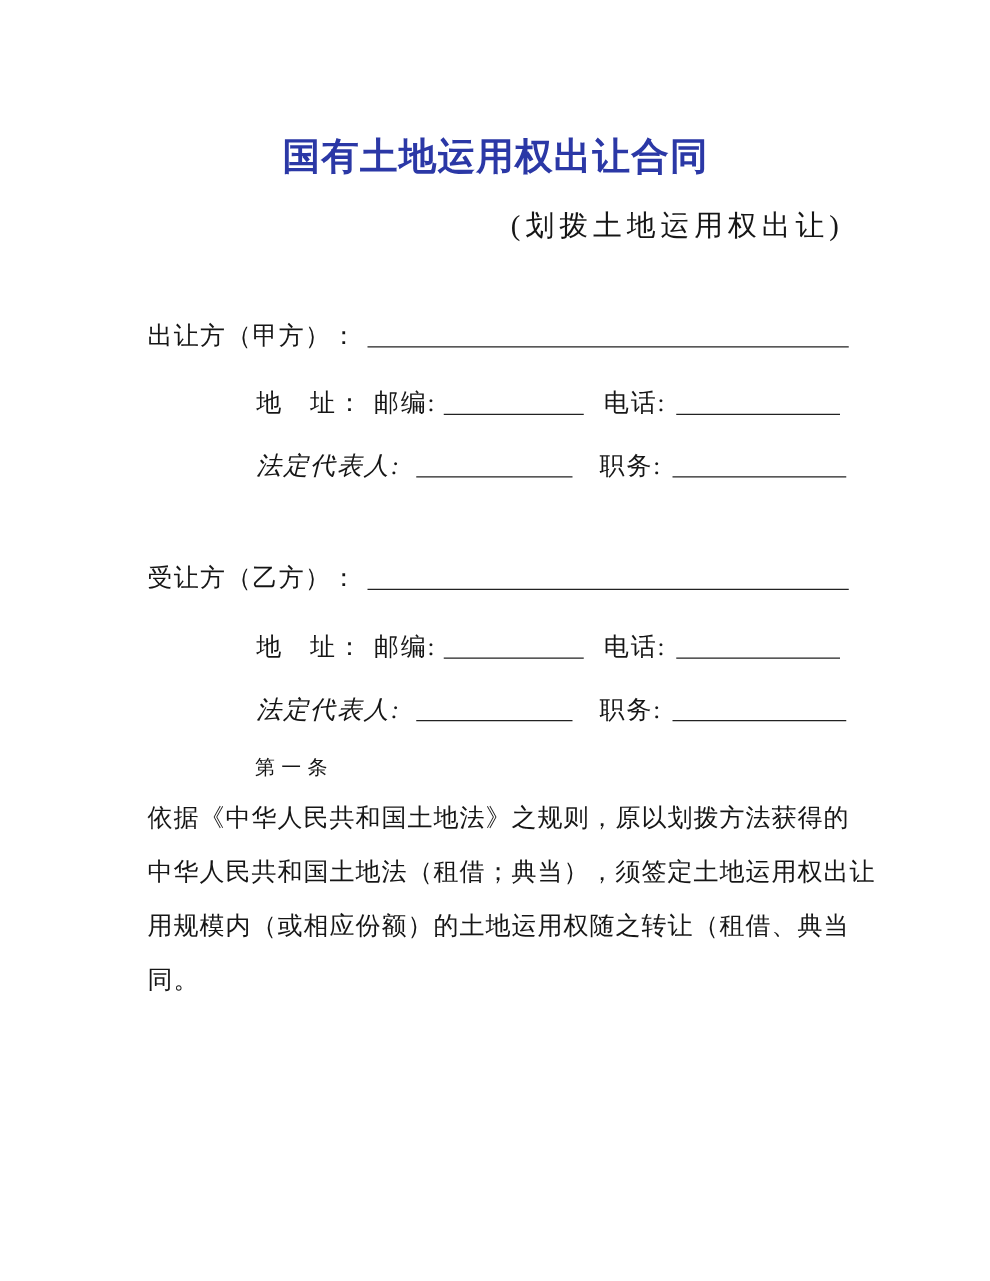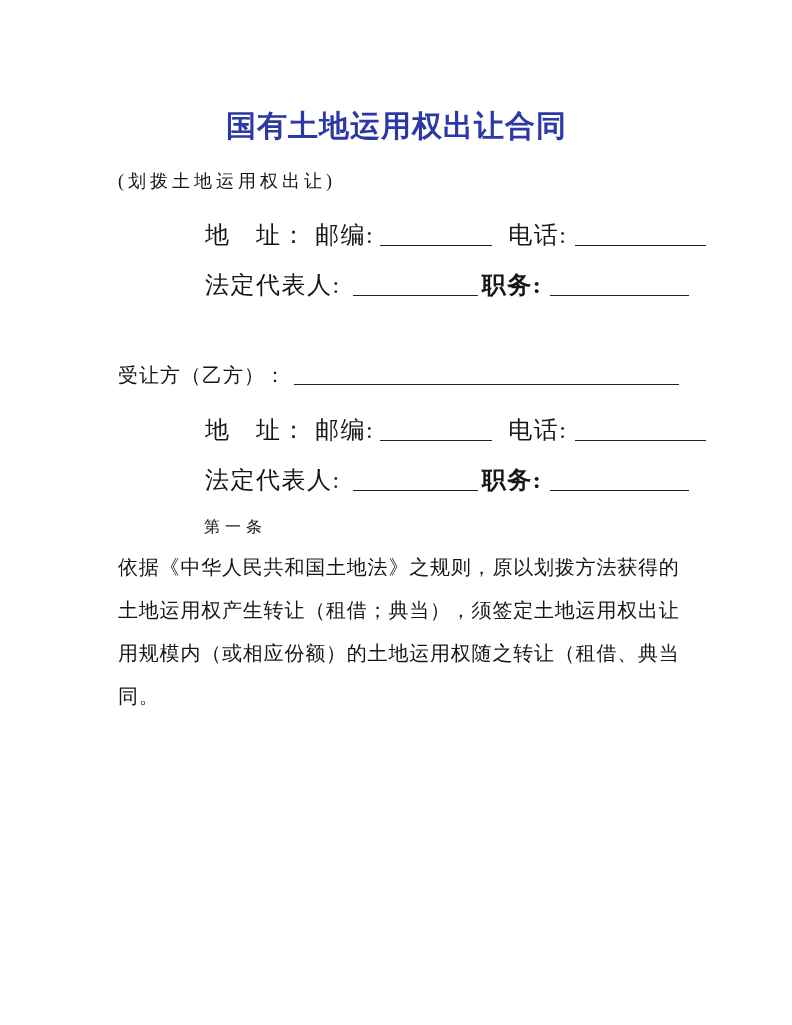--- a/index.html
+++ b/index.html
@@ -20,23 +20,24 @@
     text-align: center;
     font-family: "Liberation Sans", "DejaVu Sans", sans-serif;
     font-weight: bold;
     font-size: 30px;
     line-height: 36px;
     letter-spacing: 1px;
     color: #2b38a6;
   }
   .subtitle {
     margin-top: 24px;
-    font-size: 18px;
+    font-size: 23px;
     line-height: 26px;
     letter-spacing: 4px;
+    text-align: right;
   }
   .party-line {
     margin-top: 62px;
     font-size: 20px;
     line-height: 26px;
     height: 26px;
     white-space: nowrap;
   }
   .party-line.second { margin-top: 64px; }
   .plabel { letter-spacing: 1px; }
@@ -46,35 +47,35 @@
     height: 20px;
     vertical-align: -3px;
   }
   .blank-name { width: 385px; margin-left: 8px; }
   .blank-zip { width: 112px; }
   .blank-phone { width: 131px; }
   .blank-rep { width: 125px; }
   .blank-pos { width: 139px; }
   .indent-row {
     margin-left: 87px;
-    font-size: 24px;
+    font-size: 20px;
     line-height: 26px;
     height: 26px;
     white-space: nowrap;
   }
   .row-a1 { margin-top: 28px; }
   .row-a2 { margin-top: 24px; }
   .row-b1 { margin-top: 29px; }
   .row-b2 { margin-top: 24px; }
   .lbl { letter-spacing: 1.5px; }
   .lbl-addr { margin-right: 8px; }
   .lbl-zip { margin-right: 6px; }
   .lbl-phone { margin-left: 16px; margin-right: 8px; }
-  .lbl-rep { margin-right: 12px; }
-  .lbl-pos { margin-left: 4px; margin-right: 8px; font-weight: bold; }
+  .lbl-rep { margin-right: 12px; font-style: italic; }
+  .lbl-pos { margin-left: 22px; margin-right: 8px; }
   .article-heading {
     margin-top: 21px;
     margin-left: 86px;
     font-size: 16px;
     line-height: 26px;
     letter-spacing: 5px;
   }
   .article-body { margin-top: 6px; }
   .para-line {
     font-size: 20px;
@@ -85,20 +86,23 @@
 </style>
 </head>
 <body>
 
 <div class="page" style="color: rgb(22, 22, 22); background: rgb(255, 255, 255);">
 
   <h1 class="title" style="color: rgb(43, 56, 166);">国有土地运用权出让合同</h1>
 
   <div class="subtitle">(划拨土地运用权出让)</div>
 
+  <div class="party-line">
+    <span class="plabel">出让方（甲方）：</span><span class="blank blank-name"></span>
+  </div>
 
   <div class="indent-row row-a1">
     <span class="lbl lbl-addr">地　址：</span><span class="lbl lbl-zip">邮编:</span><span class="blank blank-zip"></span><span class="lbl lbl-phone">电话:</span><span class="blank blank-phone"></span>
   </div>
 
   <div class="indent-row row-a2">
     <span class="lbl lbl-rep">法定代表人:</span><span class="blank blank-rep"></span><span class="lbl lbl-pos">职务:</span><span class="blank blank-pos"></span>
   </div>
 
   <div class="party-line second">
@@ -110,18 +114,18 @@
   </div>
 
   <div class="indent-row row-b2">
     <span class="lbl lbl-rep">法定代表人:</span><span class="blank blank-rep"></span><span class="lbl lbl-pos">职务:</span><span class="blank blank-pos"></span>
   </div>
 
   <div class="article-heading">第一条</div>
 
   <div class="article-body">
     <div class="para-line">依据《中华人民共和国土地法》之规则，原以划拨方法获得的</div>
-    <div class="para-line">土地运用权产生转让（租借；典当），须签定土地运用权出让</div>
+    <div class="para-line">中华人民共和国土地法（租借；典当），须签定土地运用权出让</div>
     <div class="para-line">用规模内（或相应份额）的土地运用权随之转让（租借、典当</div>
     <div class="para-line">同。</div>
   </div>
 
 </div>
 
 </body></html>

